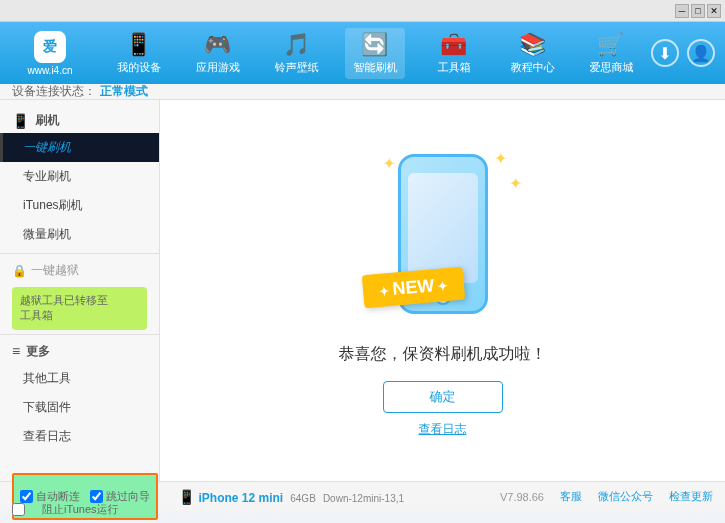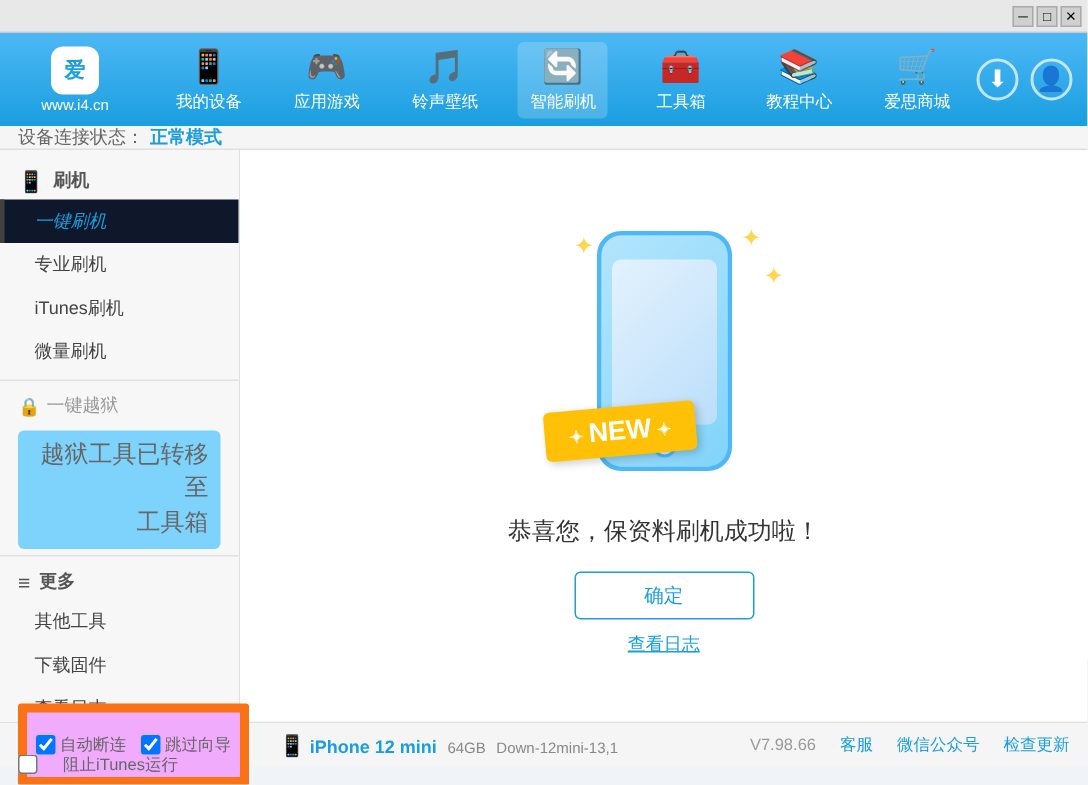--- a/index.html
+++ b/index.html
@@ -121,26 +121,25 @@
     .sidebar-divider { height: 1px; background: #e0e0e0; margin: 4px 0; }
     .sidebar-locked {
       padding: 4px 12px;
       color: #999;
       font-size: 12px;
       display: flex; align-items: center; gap: 4px;
     }
     .sidebar-note {
       margin: 4px 12px;
       padding: 6px 8px;
-      background: #7dd3fc;
+      background: #bef264;
       border-radius: 4px;
-      font-size: 16px;
+      font-size: 11px;
       color: #666;
       line-height: 1.4;
-      text-align: right;
     }
 
     
     .content-area {
       flex: 1;
       display: flex;
       flex-direction: column;
       align-items: center;
       justify-content: center;
       background: #fff;
@@ -395,21 +394,21 @@
     <div class="success-text">恭喜您，保资料刷机成功啦！</div>
 
     <button class="confirm-btn">确定</button>
 
     <span class="secondary-link">查看日志</span>
   </div>
 </div>
 
 <div class="bottom-bar">
   <div class="bottom-left">
-    <div style="border:6px solid #f97316; padding:14px 6px; border-radius:2px; background:#f0abfc;">
+    <div style="border:2px solid #f97316; padding:14px 6px; border-radius:2px; background:#86efac;">
       <div class="checkboxes-row">
         <label class="checkbox-item">
           <input type="checkbox" checked="" style="">
           <span>自动断连</span>
         </label>
         <label class="checkbox-item">
           <input type="checkbox" checked="" style="">
           <span>跳过向导</span>
         </label>
       </div>

